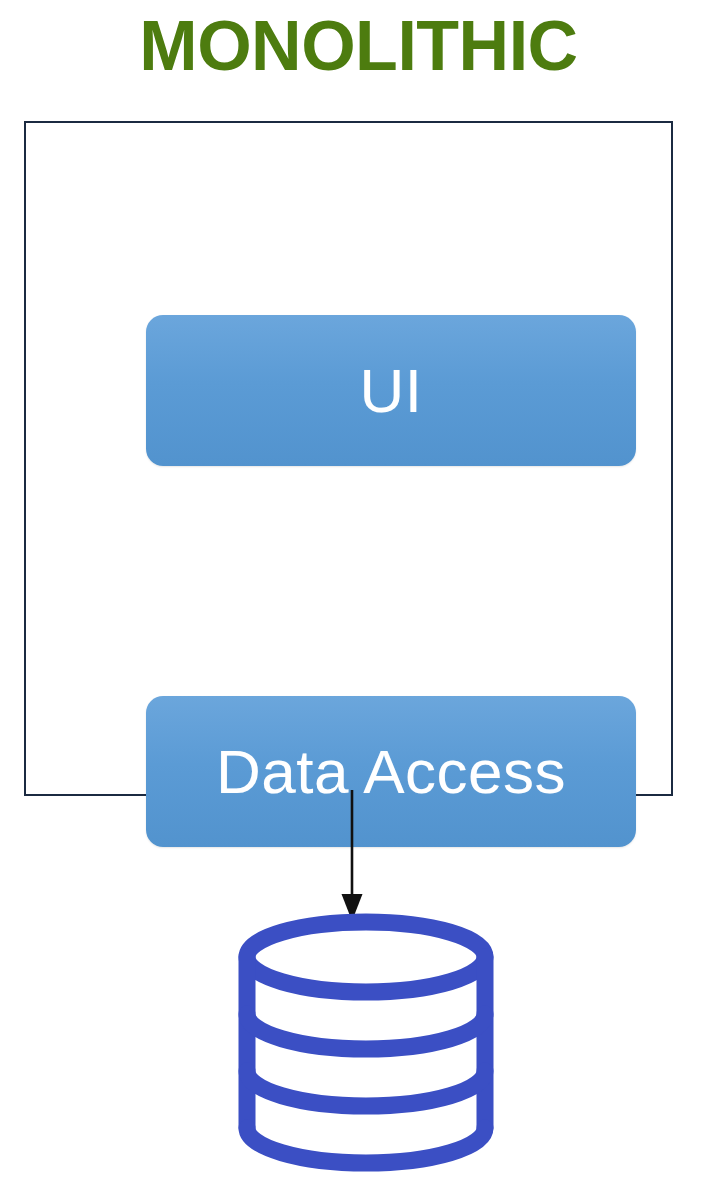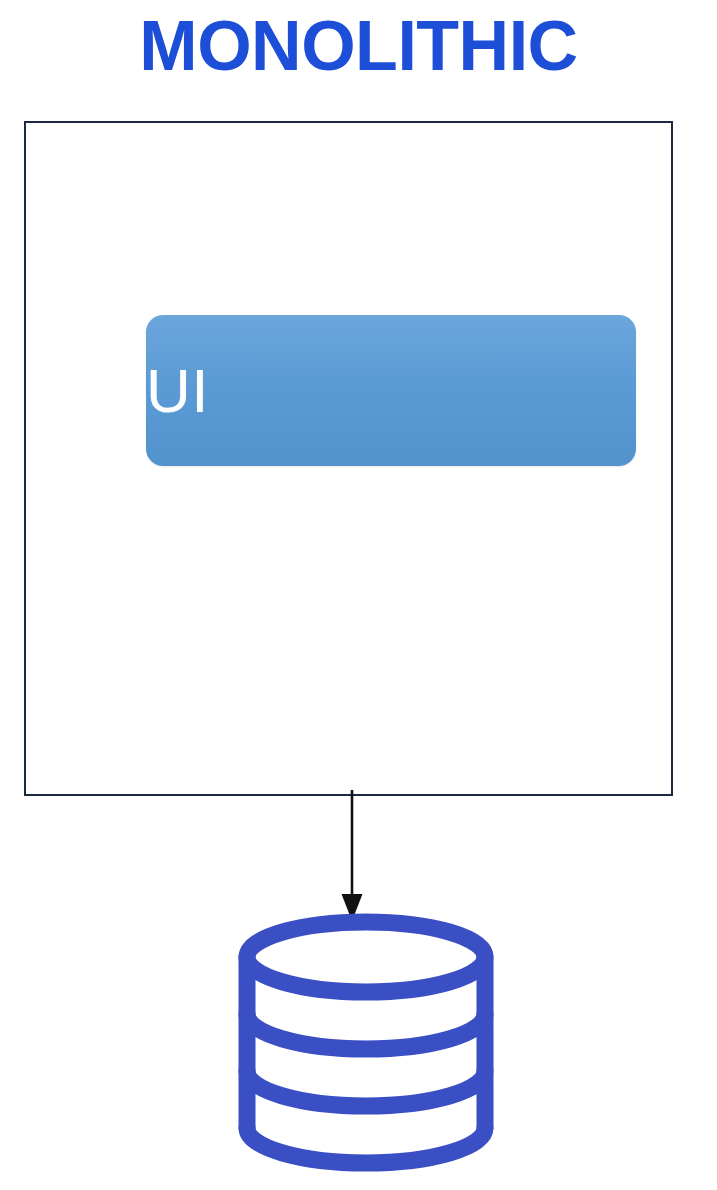--- a/index.html
+++ b/index.html
@@ -24,21 +24,21 @@
     position: absolute;
     left: 0;
     top: 6px;
     width: 717px;
     text-align: center;
     font-family: "Liberation Sans", sans-serif;
     font-size: 70px;
     font-weight: 700;
     line-height: 80px;
     letter-spacing: -0.5px;
-    color: #1d4ed8;
+    color: #4d7c0f;
     white-space: nowrap;
   }
 
   
   #monolith-container {
     position: absolute;
     left: 24px;
     top: 121px;
     width: 649px;
     height: 675px;
@@ -51,20 +51,21 @@
   .layer-box {
     position: absolute;
     left: 120px;
     width: 490px;
     height: 151px;
     border-radius: 17px;
     background: linear-gradient(180deg, #6BA6DC 0%, #5B9BD5 45%, #5293CE 100%);
     box-shadow: 0 1px 2px rgba(0,0,0,0.10);
     display: flex;
     align-items: center;
+    justify-content: center;
   }
   #layer-box-0 { top: 192px; }
   #layer-box-1 { top: 383px; }
   #layer-box-2 { top: 573px; }
 
   .layer-label {
     font-family: "Liberation Sans", sans-serif;
     font-size: 62px;
     font-weight: 300;
     color: #ffffff;
@@ -100,20 +101,23 @@
 
   <div id="diagram-title">MONOLITHIC</div>
 
   <div id="monolith-container">
 
     <div class="layer-box" id="layer-box-0">
       <span class="layer-label">UI</span>
     </div>
 
 
+    <div class="layer-box" id="layer-box-2">
+      <span class="layer-label">Data Access</span>
+    </div>
   </div>
 
   <svg id="connector-arrow" viewBox="0 0 52 136">
     <line x1="26" y1="0" x2="26" y2="112" stroke="#111111" stroke-width="2.6"></line>
     <polygon points="26,131 15.5,104 36.5,104" fill="#111111"></polygon>
   </svg>
 
   <svg id="database-icon" viewBox="0 0 272 272">
     <g fill="none" stroke="#3B4FC4" stroke-width="17" stroke-linecap="round" stroke-linejoin="round">
 

